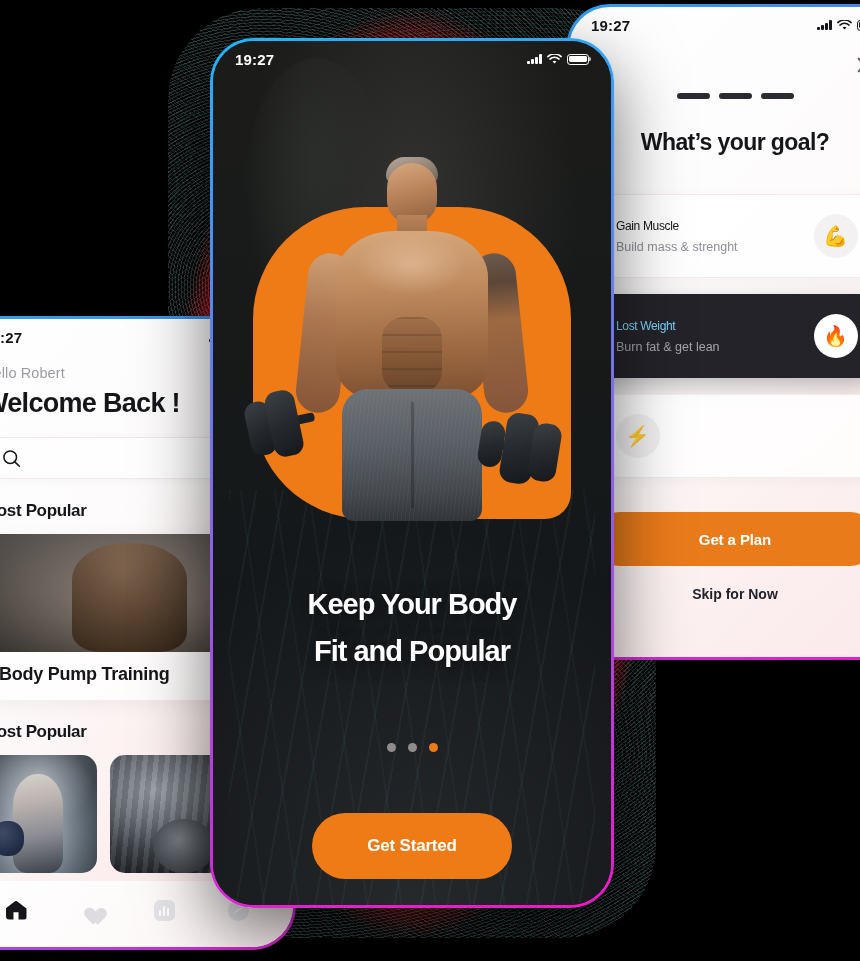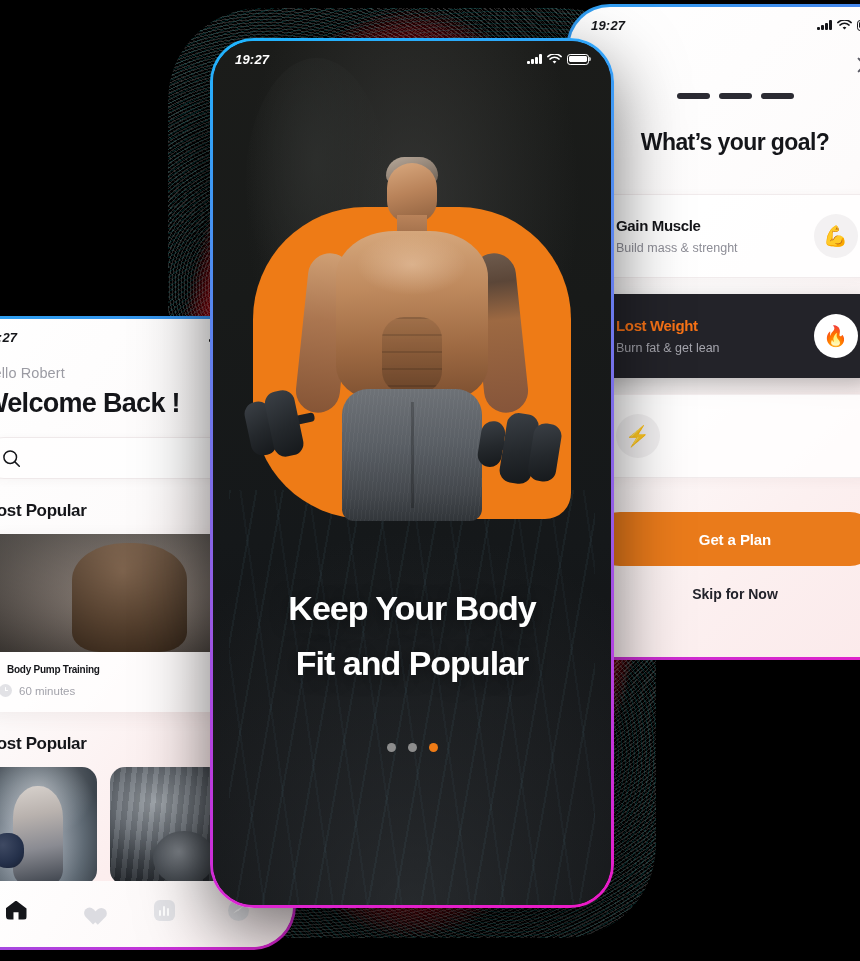--- a/index.html
+++ b/index.html
@@ -68,21 +68,21 @@
   .statusbar {
     position: absolute;
     top: 0; left: 0; right: 0;
     height: 36px;
     display: flex;
     align-items: center;
     justify-content: space-between;
     padding: 0 22px;
     z-index: 9;
   }
-  .sb-time { font-size: 13px; font-weight: 700; letter-spacing: .2px; font-style: italic; }
+  .sb-time { font-size: 15px; font-weight: 700; letter-spacing: .2px; }
   .sb-icons { display: flex; align-items: center; gap: 5px; }
   .sig { display: flex; align-items: flex-end; gap: 1.5px; height: 10px; }
   .sig i { display: block; width: 2.6px; border-radius: 1px; background: currentColor; }
   .sig i:nth-child(1){ height: 3.5px; }
   .sig i:nth-child(2){ height: 5.5px; }
   .sig i:nth-child(3){ height: 7.5px; }
   .sig i:nth-child(4){ height: 10px; }
   .batt {
     width: 22px; height: 11px;
     border: 1.4px solid currentColor;
@@ -155,21 +155,21 @@
     border-radius: 46% 46% 24% 24% / 34% 34% 18% 18%;
     background: radial-gradient(ellipse at 44% 26%, #7a5c43 0%, #5d442f 48%, #3a2a1c 100%);
     filter: blur(.4px);
   }
   .card-big .ph::after {
     content:"";
     position:absolute; inset:0;
     background: linear-gradient(180deg, rgba(255,255,255,.10) 0%, rgba(0,0,0,.18) 100%);
   }
   .card-meta { padding: 12px 16px 15px; }
-  .card-meta .t { font-size: 10px; font-weight: 800; letter-spacing: -.25px; color: #15161a; margin-left: 8px; }
+  .card-meta .t { font-size: 18px; font-weight: 800; letter-spacing: -.25px; color: #15161a; }
   .card-meta .s { display: flex; align-items: center; gap: 7px; margin-top: 9px; font-size: 11.5px; color: #a3a3ab; }
   .clock-ic {
     width: 13px; height: 13px; border-radius: 50%;
     background: #e2e2e6; position: relative; flex: none;
   }
   .clock-ic::before, .clock-ic::after {
     content:""; position:absolute; background:#fff; border-radius: 1px;
     left: 50%; top: 50%;
   }
   .clock-ic::before { width: 1.3px; height: 4px; margin-left:-.65px; margin-top:-4px; }
@@ -280,23 +280,23 @@
     padding: 0 18px 0 22px;
     background: rgba(255,255,255,.80);
     border: 1px solid #f1ebec;
     box-shadow: 0 3px 12px rgba(90,50,50,.05);
   }
   .goal-card.active {
     background: #232329;
     border-color: #232329;
     box-shadow: 0 8px 22px rgba(0,0,0,.26);
   }
-  .goal-card .gt { font-size: 15px; font-weight: 700; letter-spacing: -.35px; color: #15161a; }
+  .goal-card .gt { font-size: 12px; font-weight: 400; letter-spacing: -.35px; color: #15161a; }
   .goal-card .gs { font-size: 12.5px; color: #8d8d96; margin-top: 7px; }
-  .goal-card.active .gt { color: #f97316; }
+  .goal-card.active .gt { color: #7dd3fc; }
   .goal-card.active .gs { color: #a6a6ae; }
   .goal-emoji {
     width: 44px; height: 44px; border-radius: 50%;
     background: #f3f1f2;
     display: grid; place-items: center;
     font-size: 20px; flex: none;
   }
   .goal-card.active .goal-emoji { background: #ffffff; }
 
   .btn-primary {
@@ -431,21 +431,21 @@
   .db-l .pl.b { left: 22px; top: 0;  width: 30px; height: 66px; }
   .db-r { right: -10px; top: 206px; width: 104px; height: 74px; transform: rotate(9deg); }
   .db-r .bar { left: 6px; top: 32px; width: 70px; }
   .db-r .pl.a { left: 26px; top: 2px;  width: 32px; height: 70px; }
   .db-r .pl.b { left: 54px; top: 8px;  width: 28px; height: 58px; }
   .db-r .pl.c { left: 2px;  top: 14px; width: 24px; height: 46px; }
 
   .hero-copy {
     position: absolute; left: 0; right: 0; top: 540px;
     text-align: center;
-    font-size: 34px; line-height: 1.62;
+    font-size: 29px; line-height: 1.62;
     font-weight: 800; letter-spacing: -1px;
     color: #ffffff;
     text-shadow: 0 2px 18px rgba(0,0,0,.55);
   }
   .dots { position: absolute; left: 0; right: 0; top: 702px; display: flex; justify-content: center; gap: 12px; }
   .dots span { width: 9px; height: 9px; border-radius: 50%; background: #8d8d8d; display:block; }
   .dots span.on { background: #ee7b16; }
 
   .cta {
     position: absolute; left: 50%; transform: translateX(-50%);
@@ -501,24 +501,20 @@
               <path d="M12.9 12.9 17.3 17.3" stroke="#15161a" stroke-width="1.5" stroke-linecap="round"></path>
             </svg>
           </div>
 
           <div class="sec-title">Most Popular</div>
 
           <div class="card-big">
             <div class="ph"></div>
             <div class="card-meta">
               <div class="t">Body Pump Training</div>
-              <div class="s">
-                <span class="clock-ic"></span>
-                <span>60 minutes</span>
-              </div>
             </div>
           </div>
 
           <div class="sec-title">Most Popular</div>
 
           <div class="tile-row">
             <div class="tile boxer"></div>
             <div class="tile dumbbells"></div>
           </div>
         </div>
@@ -667,17 +663,18 @@
         <div>Keep Your Body</div>
         <div>Fit and Popular</div>
       </div>
 
       <div class="dots">
         <span></span>
         <span></span>
         <span class="on"></span>
       </div>
 
+      <button class="cta">Get Started</button>
 
     </div>
   </div>
 
 </div>
 
 </body></html>

